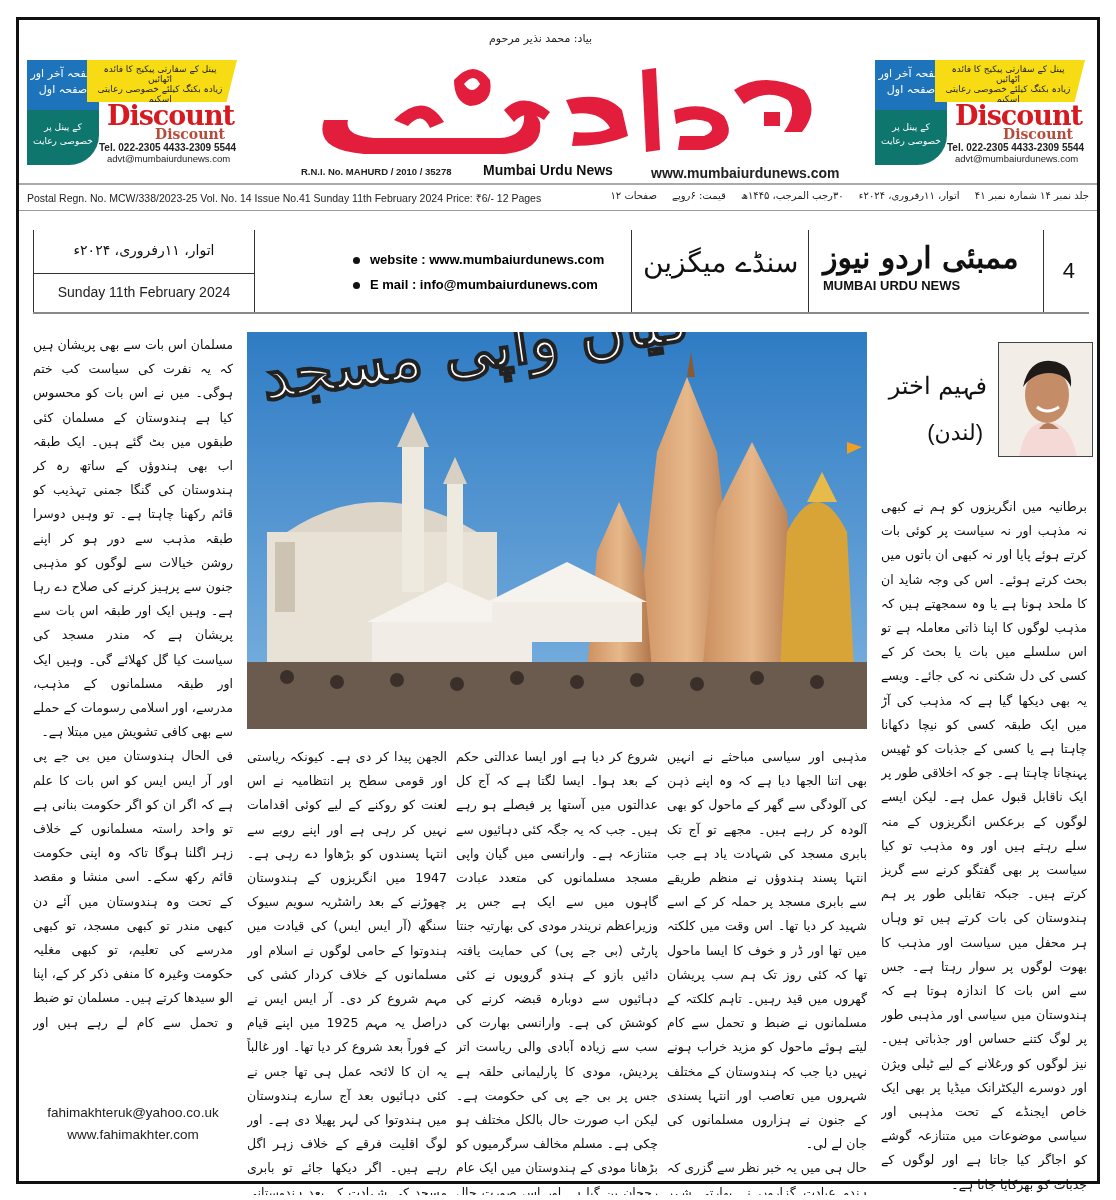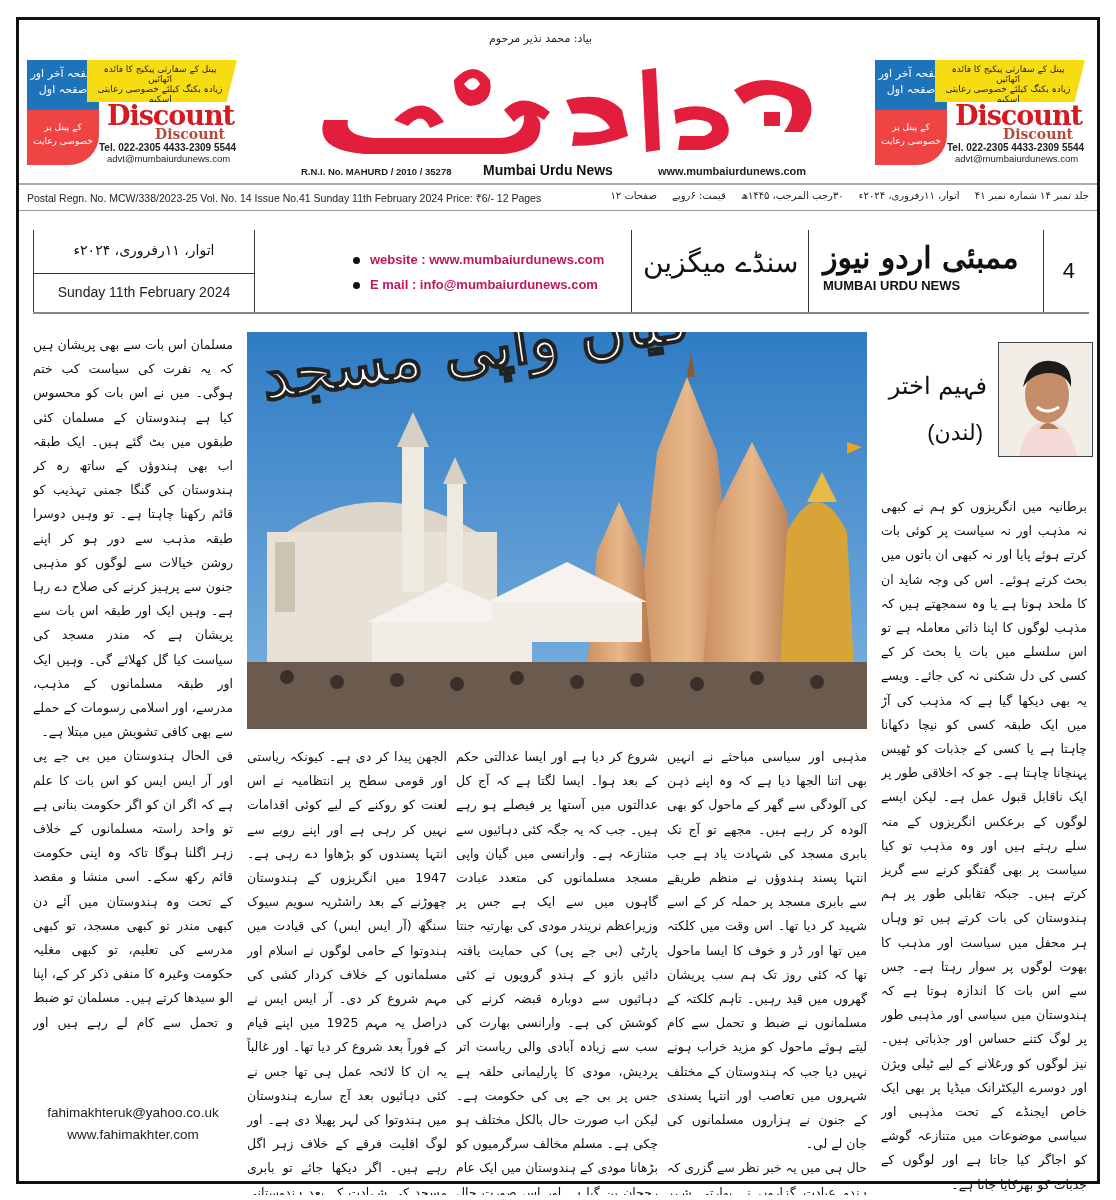--- a/index.html
+++ b/index.html
@@ -11,51 +11,51 @@
     border: 3px solid #111; background: #fff;
   }
 
   
   .masthead { position: absolute; left: 0; top: 0; width: 100%; height: 165px; }
   .ad-box { position: absolute; top: 40px; width: 210px; height: 105px; }
   .ad-left { left: 8px; }
   .ad-right { right: 12px; }
   .ad-blue { position: absolute; left: 0; top: 0; width: 72px; height: 50px; background: #1e74bb; color: #fff;
     font-size: 11px; text-align: center; direction: rtl; padding-top: 6px; line-height: 16px; }
-  .ad-orange { position: absolute; left: 0; top: 50px; width: 72px; height: 55px; background: #ef4444; color: #fff;
+  .ad-orange { position: absolute; left: 0; top: 50px; width: 72px; height: 55px; background: #0f766e; color: #fff;
     font-size: 9px; text-align: center; direction: rtl; padding-top: 10px; line-height: 14px; border-radius: 0 0 30px 0; }
   .ad-yellow { position: absolute; left: 60px; top: 0; width: 150px; height: 42px; background: #f8dc13;
     clip-path: polygon(0 0, 100% 0, 93% 100%, 0 100%); direction: rtl; font-size: 9px; line-height: 10px; padding: 4px 8px 0 4px; text-align: center; color: #222; }
   .ad-discount1 { position: absolute; left: 80px; top: 40px; font-family: "DejaVu Serif", serif; font-weight: bold; color: #d71920; font-size: 27px; letter-spacing: -1px; }
   .ad-discount2 { position: absolute; left: 128px; top: 66px; font-family: "DejaVu Serif", serif; font-weight: bold; color: #b64b3a; font-size: 14px; }
   .ad-tel { position: absolute; left: 72px; top: 82px; font-family: "Liberation Sans", sans-serif; font-weight: bold; font-size: 10px; color: #222; white-space: nowrap; }
   .ad-mail { position: absolute; left: 80px; top: 93px; font-family: "Liberation Sans", sans-serif; font-size: 9.5px; color: #222; white-space: nowrap; }
 
   .memorial { position: absolute; left: 470px; top: 12px; font-size: 11px; direction: rtl; color: #222; }
   .logo { position: absolute; left: 285px; top: 30px; width: 520px; height: 115px; }
   .logo svg { width: 100%; height: 100%; }
   .rni { position: absolute; left: 282px; top: 146px; font-family: "Liberation Sans", sans-serif; font-size: 9.5px; font-weight: bold; color: #222; }
   .brand-en { position: absolute; left: 464px; top: 142px; font-family: "Liberation Sans", sans-serif; font-size: 14px; font-weight: bold; color: #111; }
-  .site-url { position: absolute; left: 632px; top: 145px; font-family: "Liberation Sans", sans-serif; font-size: 11px; font-weight: bold; color: #222; margin-left: 7px; }
+  .site-url { position: absolute; left: 632px; top: 145px; font-family: "Liberation Sans", sans-serif; font-size: 14px; font-weight: bold; color: #222; }
 
   .rule { position: absolute; left: 0; width: 100%; height: 0; border-top: 1px solid #999; }
   .rule-thick { border-top: 2px solid #aaa; }
 
   .infoline { position: absolute; top: 168px; left: 8px; right: 8px; height: 22px; font-size: 10px; }
   .info-en { position: absolute; left: 0; top: 3px; font-family: "Liberation Sans", sans-serif; color: #222; white-space: nowrap; font-size: 10.5px; }
   .info-ur { position: absolute; right: 0; top: 2px; direction: rtl; color: #222; white-space: nowrap; font-size: 10px; }
   .info-ur span { margin-left: 12px; }
 
   
   .section-head { position: absolute; top: 210px; left: 14px; right: 8px; height: 82px; }
   .date-box { position: absolute; left: 0; top: 0; width: 222px; height: 82px; border-left: 1px solid #333; border-right: 1px solid #333; }
   .date-ur { position: absolute; top: 12px; width: 100%; text-align: center; direction: rtl; font-size: 14px; }
   .date-sep { position: absolute; top: 43px; left: 0; width: 100%; border-top: 1px solid #333; }
   .date-en { position: absolute; top: 54px; width: 100%; text-align: center; font-family: "Liberation Sans", sans-serif; font-size: 14px; color: #222; }
-  .contact { position: absolute; left: 320px; top: 22px; font-family: "Liberation Sans", sans-serif; font-size: 13px; color: #be185d; font-weight: bold; }
+  .contact { position: absolute; left: 320px; top: 22px; font-family: "Liberation Sans", sans-serif; font-size: 13px; color: #000000; font-weight: bold; }
   .contact div { margin-bottom: 10px; white-space: nowrap; }
   .contact .dot { display: inline-block; width: 7px; height: 7px; border-radius: 50%; background: #111; margin-right: 10px; vertical-align: middle; }
   .vline { position: absolute; top: 0; height: 82px; border-left: 1px solid #333; }
   .sunday-mag { position: absolute; left: 610px; top: 16px; font-size: 28px; direction: rtl; font-family: "DejaVu Serif", serif; color: #111; }
   .small-logo { position: absolute; left: 790px; top: 8px; width: 210px; text-align: left; }
   .small-logo-ur { font-size: 30px; font-family: "DejaVu Serif", serif; font-weight: bold; direction: rtl; color: #111; line-height: 40px; }
   .small-logo-en { font-family: "Liberation Sans", sans-serif; font-size: 13px; font-weight: bold; color: #111; }
   .page-num { position: absolute; right: 14px; top: 28px; font-family: "Liberation Sans", sans-serif; font-size: 22px; color: #111; }
   .section-bottom { position: absolute; top: 292px; left: 14px; right: 8px; border-top: 2px solid #888; }
 

